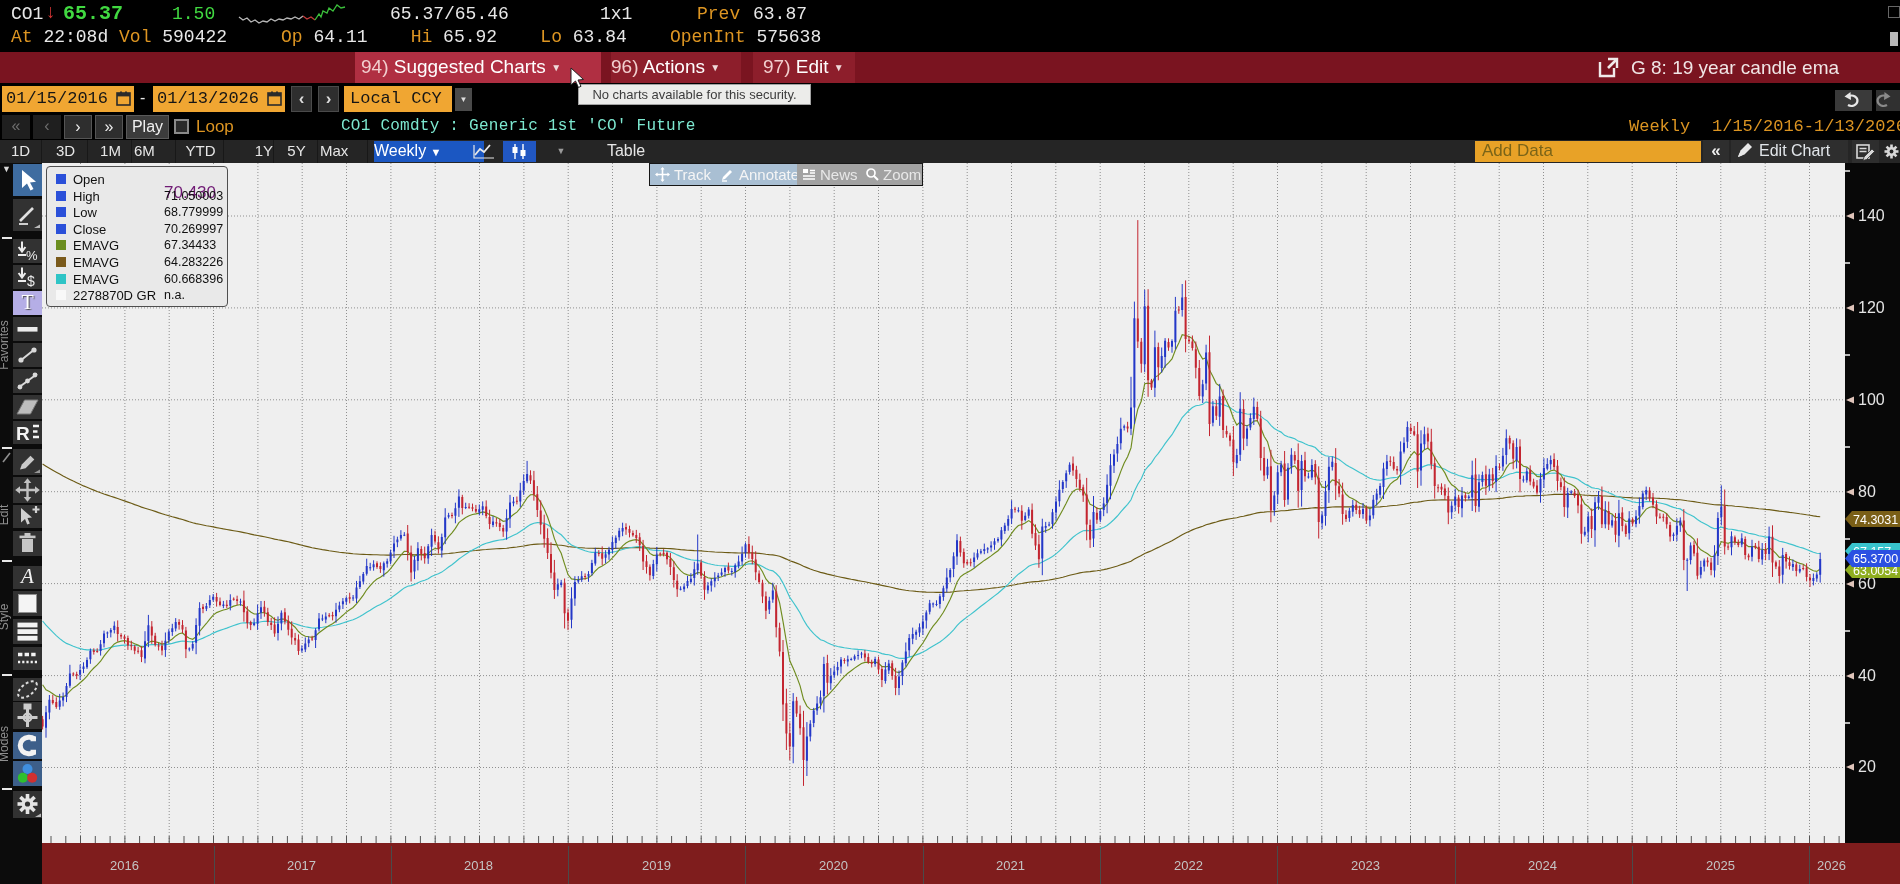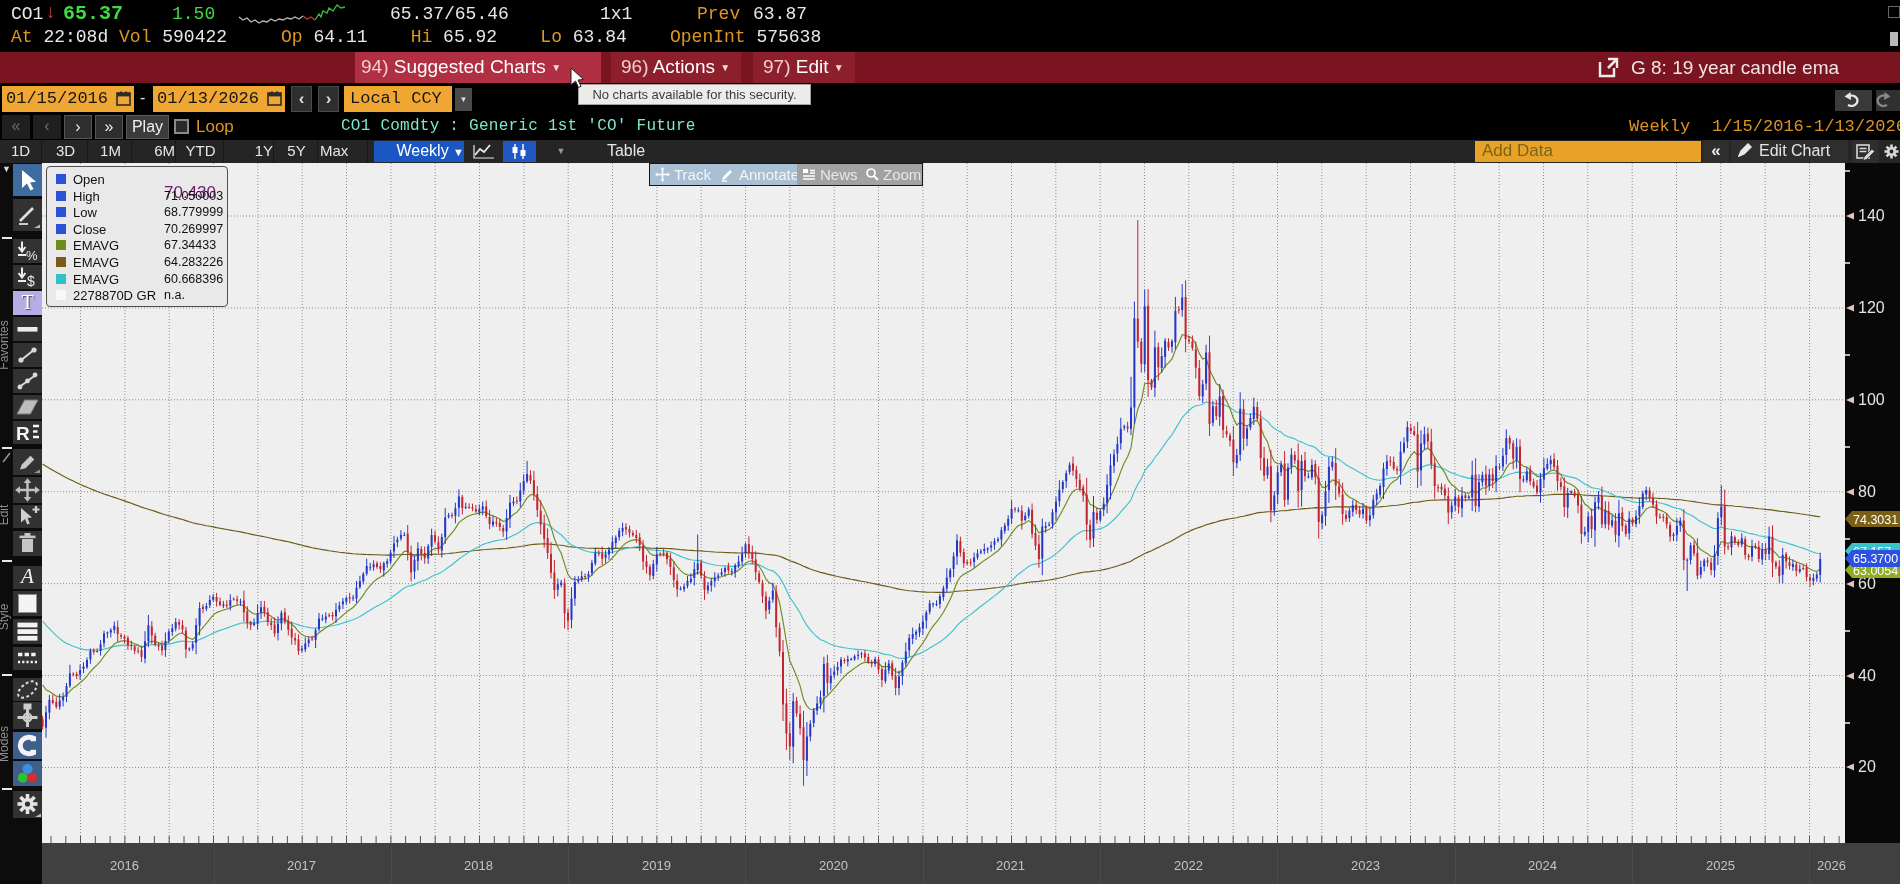--- a/index.html
+++ b/index.html
@@ -27,21 +27,21 @@
  <div class="a" style="left:11px;top:27px;white-space:pre"><span class="amb">At</span><span class="wh"> 22:08d </span><span class="amb">Vol</span><span class="wh"> 590422     </span><span class="amb">Op</span><span class="wh"> 64.11    </span><span class="amb">Hi</span><span class="wh"> 65.92    </span><span class="amb">Lo</span><span class="wh"> 63.84    </span><span class="amb">OpenInt</span><span class="wh"> 575638</span></div>
  <div class="a" style="left:1888px;top:6px;width:12px;height:12px;border:1px solid #666"></div>
  <div class="a" style="left:1890px;top:32px;width:8px;height:14px;background:#b8b8b8"></div>
 </div>
 
 <div class="a" style="left:0;top:52px;width:1900px;height:31px;background:#7a1420">
  <div class="a" style="left:355px;top:0;width:246px;height:31px;background:#b02f42;color:#fff;
   font-size:19px;line-height:30px;padding-left:6px"><span style="color:#f2cfcf">94)</span> Suggested Charts
   <span style="font-size:10px;position:relative;top:-2px;color:#f0dada">▼</span></div>
  <div class="a" style="left:611px;top:0;width:130px;height:31px;background:#8d1e2b;color:#fff;
-  font-size:19px;line-height:30px;padding-left:10px"><span style="color:#f2cfcf">96)</span> Actions
+  font-size:19px;line-height:30px;"><span style="color:#f2cfcf">96)</span> Actions
   <span style="font-size:10px;position:relative;top:-2px;color:#f0dada">▼</span></div>
  <div class="a" style="left:753px;top:0;width:102px;height:31px;background:#8d1e2b;color:#fff;
   font-size:19px;line-height:30px;padding-left:10px"><span style="color:#f2cfcf">97)</span> Edit
   <span style="font-size:10px;position:relative;top:-2px;color:#f0dada">▼</span></div>
  <svg class="a" style="left:1597px;top:4px" width="23" height="23" viewBox="0 0 23 23">
   <path d="M3 6v14h14v-8" fill="none" stroke="#f0eaea" stroke-width="2.4"></path>
   <path d="M11 3h9v9" fill="none" stroke="#f0eaea" stroke-width="2.4"></path>
   <path d="M20 3L11 12" stroke="#f0eaea" stroke-width="2.6"></path>
  </svg>
  <div class="a" style="left:1631px;top:0;width:269px;height:31px;color:#f0e6e6;font-size:19px;
@@ -101,27 +101,27 @@
  <svg width="24" height="21" viewBox="0 0 24 21">
       <path d="M10 6 A6 5.2 0 1 0 11 15" fill="none" stroke="#8a8a8a" stroke-width="2.2"></path>
       <path d="M8.5 2 L14.5 6.5 L8 10 Z" fill="#8a8a8a"></path>
     </svg>
 </div>
 
 <div class="a" style="left:0;top:140px;width:1900px;height:23px;background:#252525">
  <div class="a" style="left:0px;top:0;width:42px;height:23px;border-right:1px solid #181818;color:#e6e6e6;font-size:15px;line-height:22px;text-align:center">1D</div>
     <div class="a" style="left:44px;top:0;width:44px;height:23px;border-right:1px solid #181818;color:#e6e6e6;font-size:15px;line-height:22px;text-align:center">3D</div>
     <div class="a" style="left:90px;top:0;width:42px;height:23px;border-right:1px solid #181818;color:#e6e6e6;font-size:15px;line-height:22px;text-align:center">1M</div>
-    <div class="a" style="left:134px;top:0;width:42px;height:23px;border-right:1px solid #181818;color:#e6e6e6;font-size:15px;line-height:22px;text-align:right">6M</div>
+    <div class="a" style="left:134px;top:0;width:42px;height:23px;border-right:1px solid #181818;color:#e6e6e6;font-size:15px;line-height:22px;text-align:left">6M</div>
     <div class="a" style="left:178px;top:0;width:46px;height:23px;border-right:1px solid #181818;color:#e6e6e6;font-size:15px;line-height:22px;text-align:center">YTD</div>
     <div class="a" style="left:226px;top:0;width:48px;height:23px;border-right:1px solid #181818;color:#e6e6e6;font-size:15px;line-height:22px;text-align:right">1Y</div>
     <div class="a" style="left:276px;top:0;width:42px;height:23px;border-right:1px solid #181818;color:#e6e6e6;font-size:15px;line-height:22px;text-align:center">5Y</div>
     <div class="a" style="left:320px;top:0;width:48px;height:23px;border-right:1px solid #181818;color:#e6e6e6;font-size:15px;line-height:22px;">Max</div>
- <div class="a" style="left:374px;top:1px;width:90px;height:21px;background:#1b57c2;color:#fff;
-  font-size:16px;line-height:20px;text-align:right">Weekly <span style="font-size:11px">▼</span></div>
+ <div class="a" style="left:374px;top:1px;width:110px;height:21px;background:#1b57c2;color:#fff;
+  font-size:16px;line-height:20px;text-align:left">Weekly <span style="font-size:11px">▼</span></div>
  <div class="a" style="left:469px;top:1px;width:30px;height:21px">
   <svg width="30" height="21" viewBox="0 0 30 21">
         <path d="M6 14 L11 8 L15 11 L21 4" fill="none" stroke="#e8e8e8" stroke-width="1.8"></path>
         <path d="M5 4v13h20" fill="none" stroke="#e8e8e8" stroke-width="1.2"></path>
       </svg>
  </div>
  <div class="a" style="left:503px;top:1px;width:33px;height:21px;background:#2157c2">
   <svg width="33" height="21" viewBox="0 0 33 21">
    <path d="M12 3v15M20 3v15" stroke="#fff" stroke-width="1.4"></path>
    <rect x="9.5" y="6" width="5" height="6" fill="#fff"></rect>
@@ -414,21 +414,21 @@
       </svg>
       <span class="a" style="left:8px;top:1.5px;font-size:12.5px;color:#fff">63.0054</span>
     </div>
     <div class="a" style="left:0;top:387px;width:55px;height:17px;z-index:7">
       <svg width="55" height="17" viewBox="0 0 55 17" style="position:absolute;left:0;top:0">
         <path d="M0 8.5 L7 0 L55 0 L55 17 L7 17 Z" fill="#2b50e2"></path>
       </svg>
       <span class="a" style="left:8px;top:1.5px;font-size:12.5px;color:#fff">65.3700</span>
     </div>
   </div>
-<div class="a" style="left:0;top:843px;width:1900px;height:41px;background:#404040;z-index:3">
+<div class="a" style="left:0;top:843px;width:1900px;height:41px;background:#7f1d1d;z-index:3">
     <div class="a" style="left:214px;top:3px;width:1px;height:38px;background:#4a4a4a"></div>
     <div class="a" style="left:391px;top:3px;width:1px;height:38px;background:#4a4a4a"></div>
     <div class="a" style="left:568px;top:3px;width:1px;height:38px;background:#4a4a4a"></div>
     <div class="a" style="left:745px;top:3px;width:1px;height:38px;background:#4a4a4a"></div>
     <div class="a" style="left:923px;top:3px;width:1px;height:38px;background:#4a4a4a"></div>
     <div class="a" style="left:1100px;top:3px;width:1px;height:38px;background:#4a4a4a"></div>
     <div class="a" style="left:1277px;top:3px;width:1px;height:38px;background:#4a4a4a"></div>
     <div class="a" style="left:1455px;top:3px;width:1px;height:38px;background:#4a4a4a"></div>
     <div class="a" style="left:1632px;top:3px;width:1px;height:38px;background:#4a4a4a"></div>
     <div class="a" style="left:1809px;top:3px;width:1px;height:38px;background:#4a4a4a"></div>

